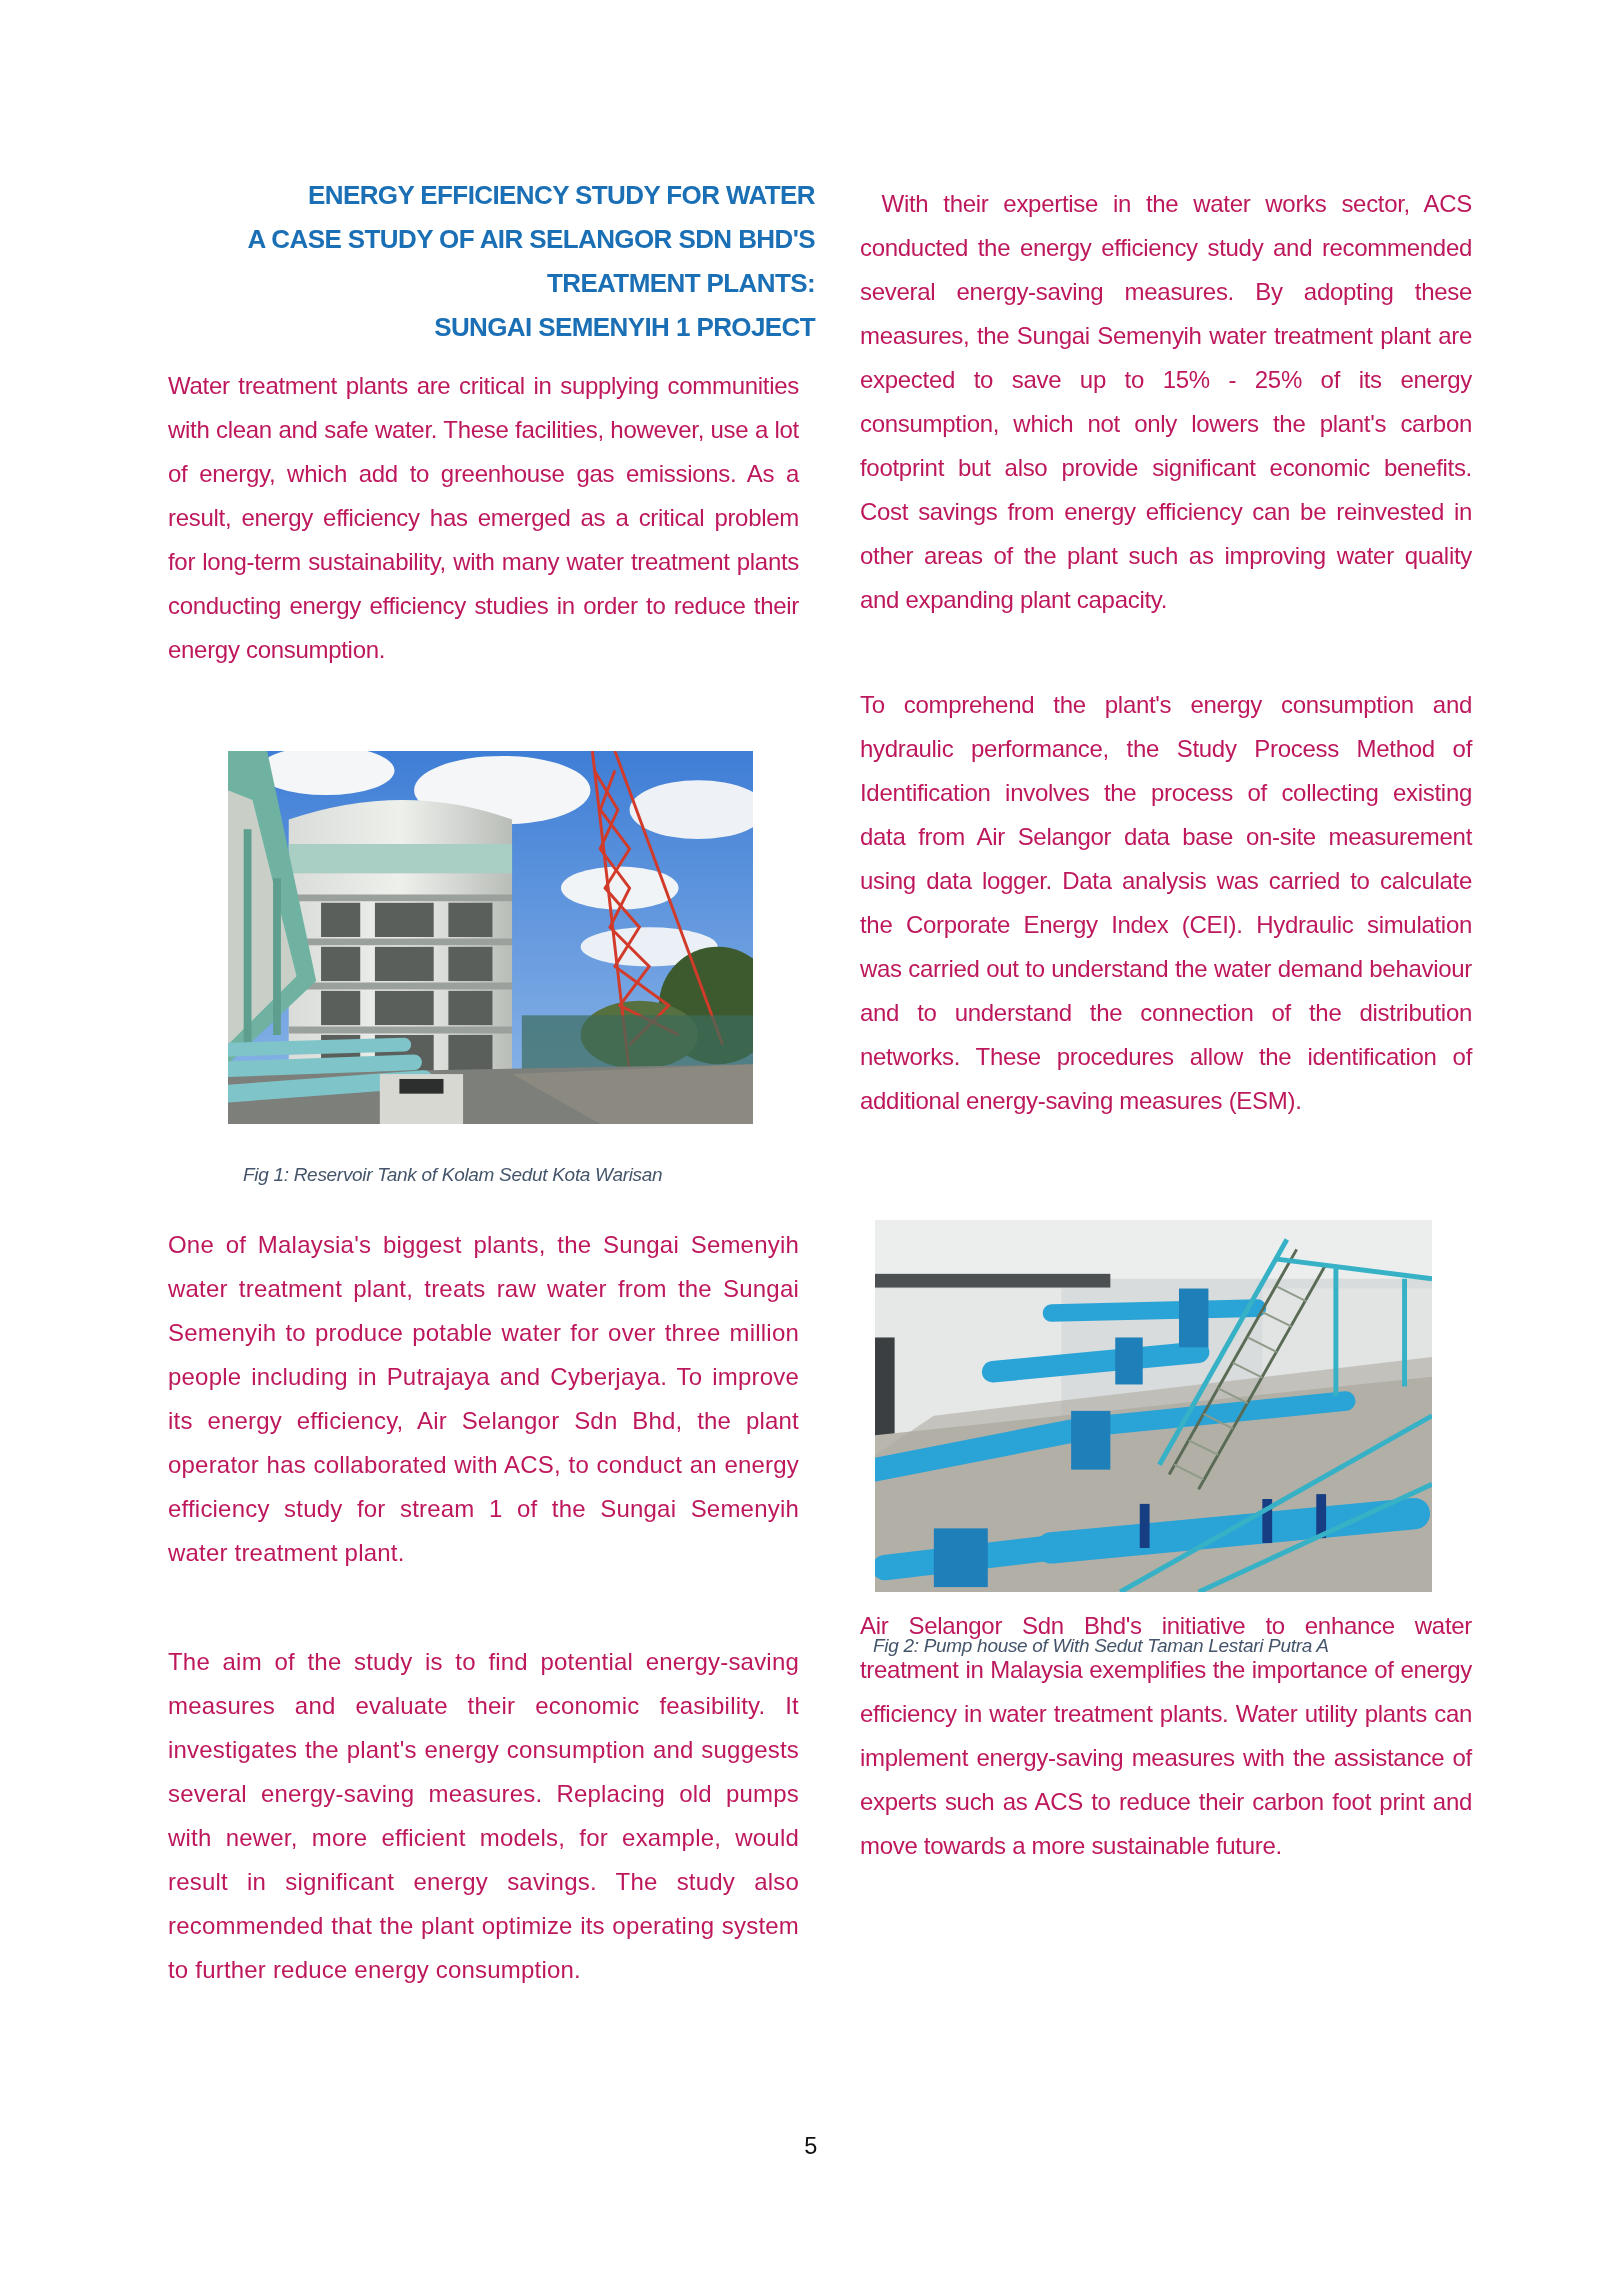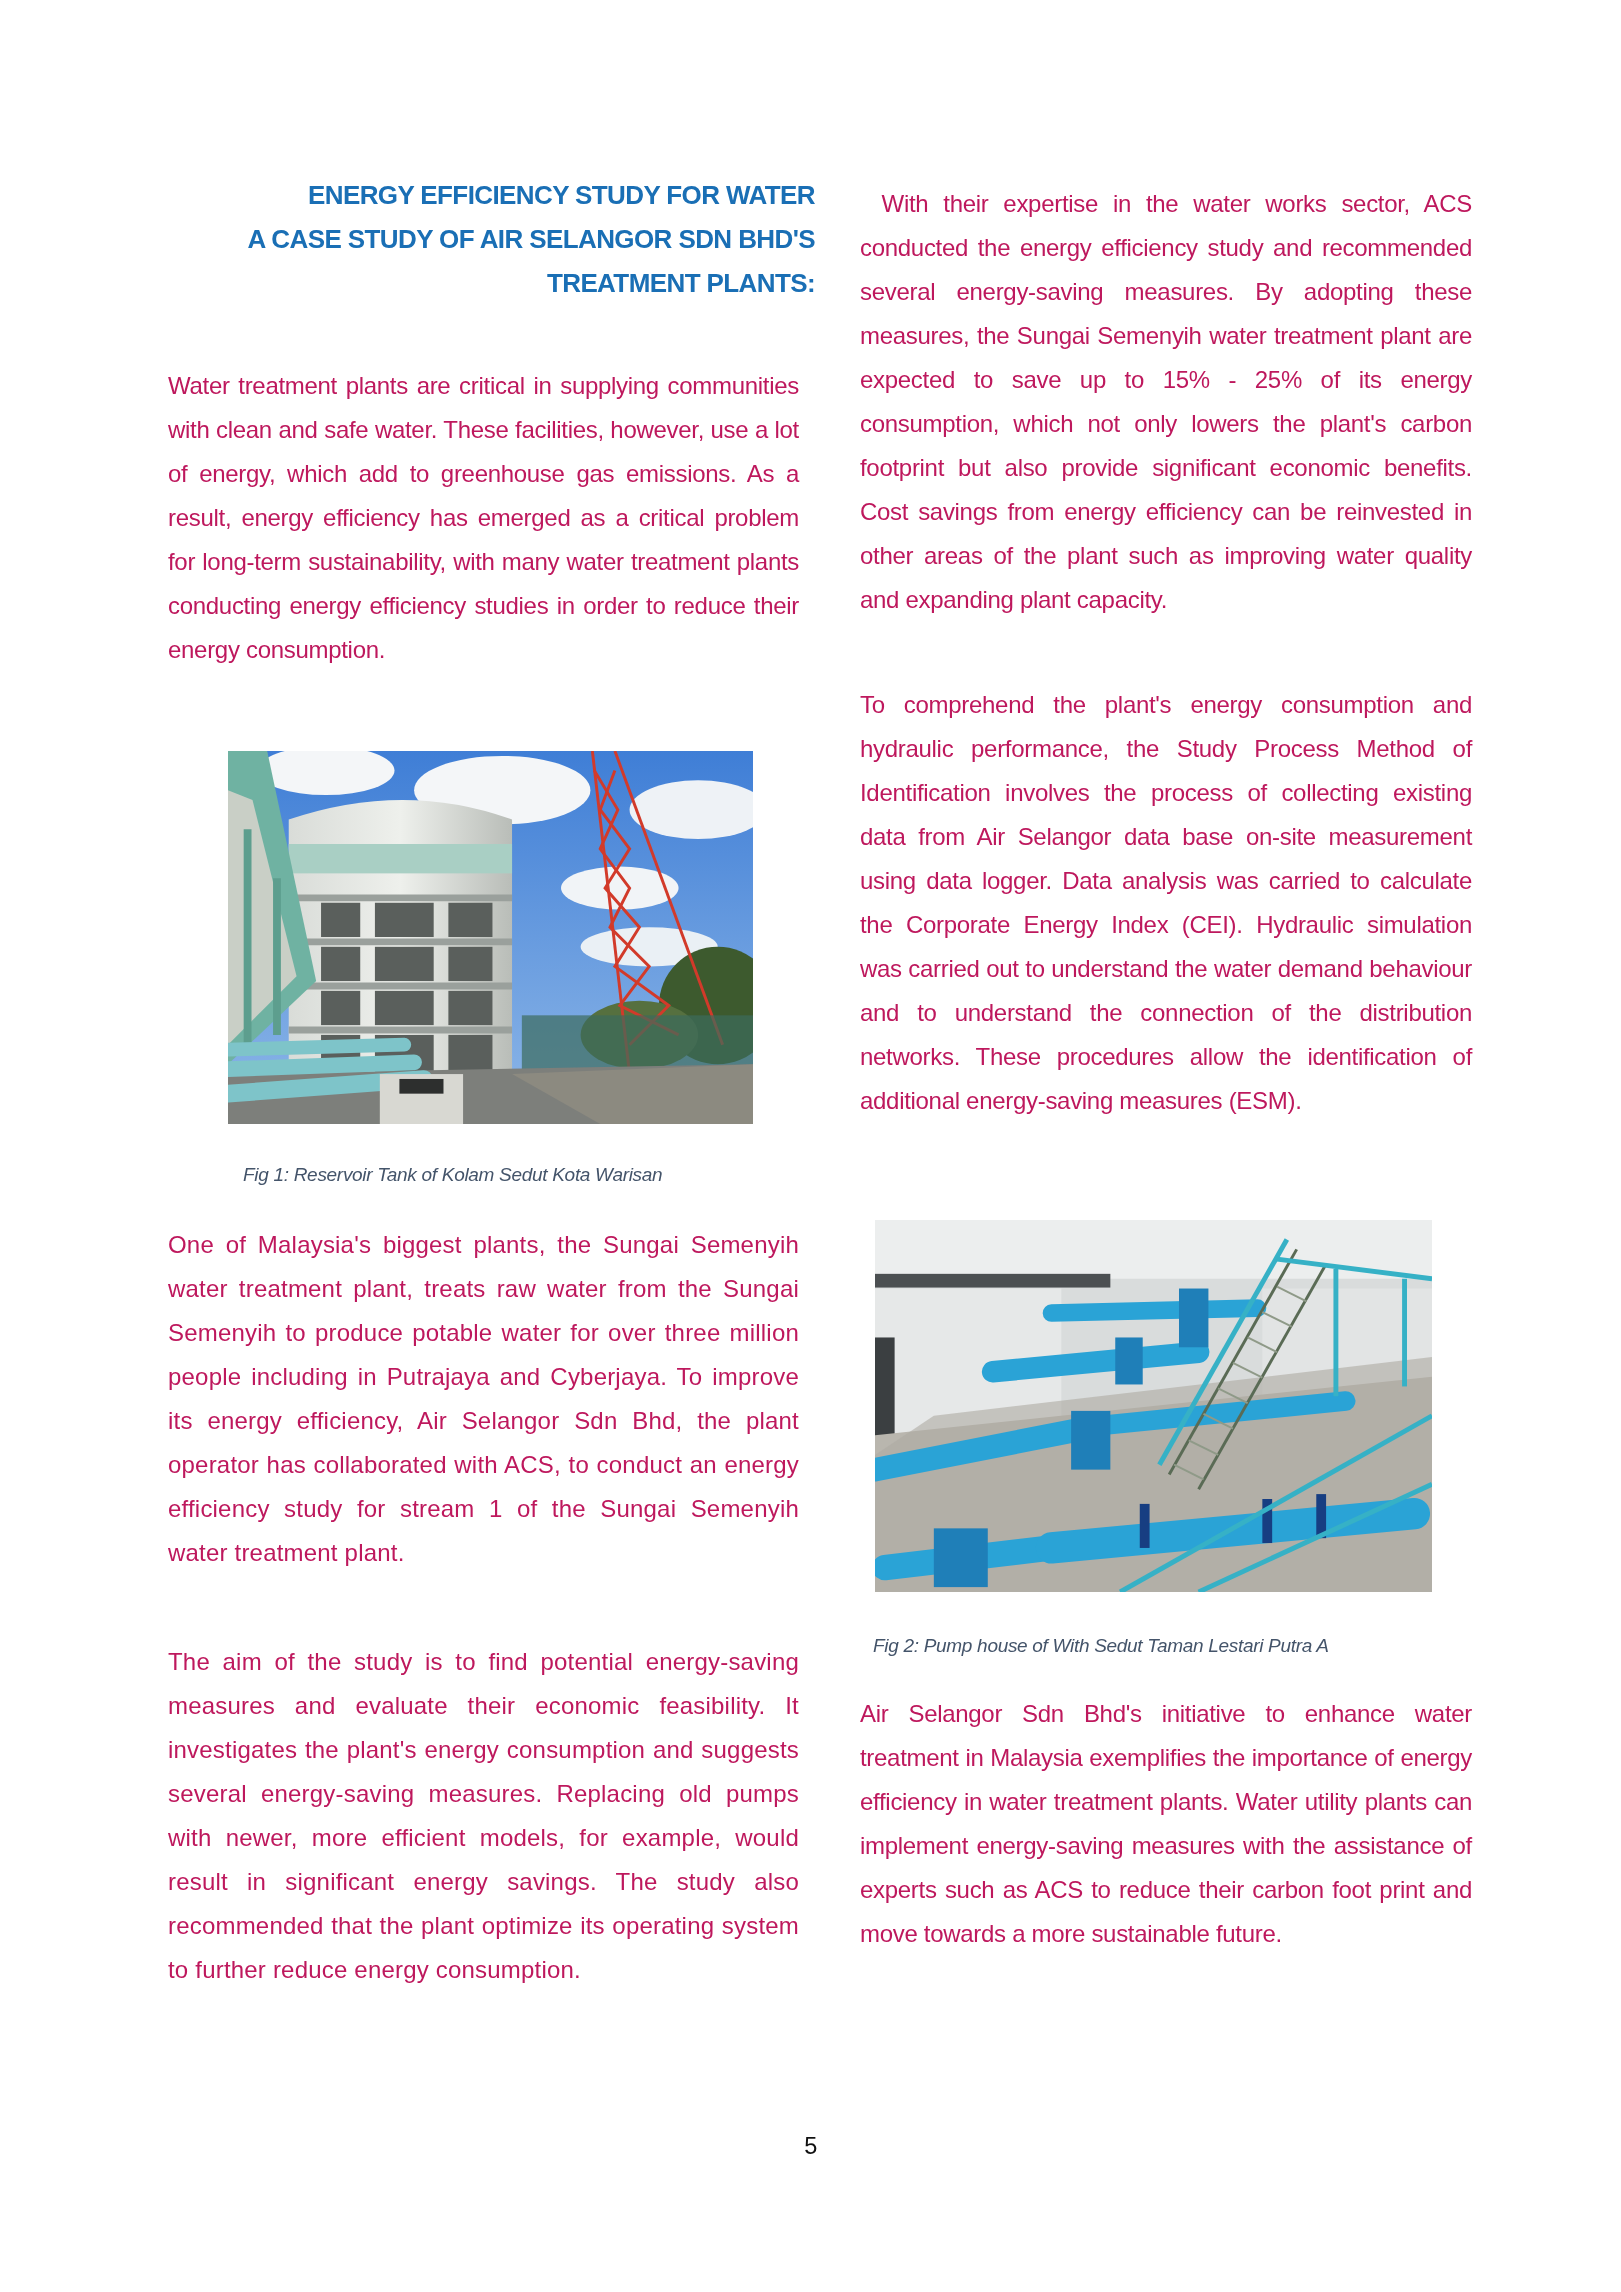--- a/index.html
+++ b/index.html
@@ -34,20 +34,21 @@
     font-family: "Liberation Sans", sans-serif; font-size: 23.5px; color: #111;
   }
 </style>
 </head>
 <body>
 
 <div class="title">
   <div>ENERGY EFFICIENCY STUDY FOR WATER</div>
   <div>A CASE STUDY OF AIR SELANGOR SDN BHD'S</div>
   <div>TREATMENT PLANTS:</div>
+  <div>SUNGAI SEMENYIH 1 PROJECT</div>
 </div>
 
 <p class="para left" style="top:364px;margin:0;">Water treatment plants are critical in supplying communities with clean and safe water. These facilities, however, use a lot of energy, which add to greenhouse gas emissions. As a result, energy efficiency has emerged as a critical problem for long-term sustainability, with many water treatment plants conducting energy efficiency studies in order to reduce their energy consumption.</p>
 
 <div class="figure" style="left:228px;top:751px;width:525px;height:373px;">
   <svg viewBox="0 0 536 381" preserveAspectRatio="none">
     <defs>
       <linearGradient id="sky1" x1="0" y1="0" x2="0" y2="1">
         <stop offset="0" stop-color="#3f7ed6"></stop>
         <stop offset="1" stop-color="#8fb8e8"></stop>
@@ -181,16 +182,16 @@
       <line x1="330" y1="380" x2="568" y2="270"></line>
       <line x1="470" y1="50" x2="470" y2="180"></line>
       <line x1="540" y1="60" x2="540" y2="170"></line>
       <line x1="410" y1="40" x2="568" y2="60"></line>
     </g>
   </svg>
 </div>
 
 <div class="caption" style="left:873px;top:1635px;">Fig 2: Pump house of With Sedut Taman Lestari Putra A</div>
 
-<p class="para right" style="top:1692px;margin:0;">Air Selangor Sdn Bhd's initiative to enhance water treatment in Malaysia exemplifies the importance of energy efficiency in water treatment plants. Water utility plants can implement energy-saving measures with the assistance of experts such as ACS to reduce their carbon foot print and move towards a more sustainable future.</p>
+<p class="para right" style="top:1604px;margin:0;">Air Selangor Sdn Bhd's initiative to enhance water treatment in Malaysia exemplifies the importance of energy efficiency in water treatment plants. Water utility plants can implement energy-saving measures with the assistance of experts such as ACS to reduce their carbon foot print and move towards a more sustainable future.</p>
 
 <div class="page-number">5</div>
 
 
 </body></html>

